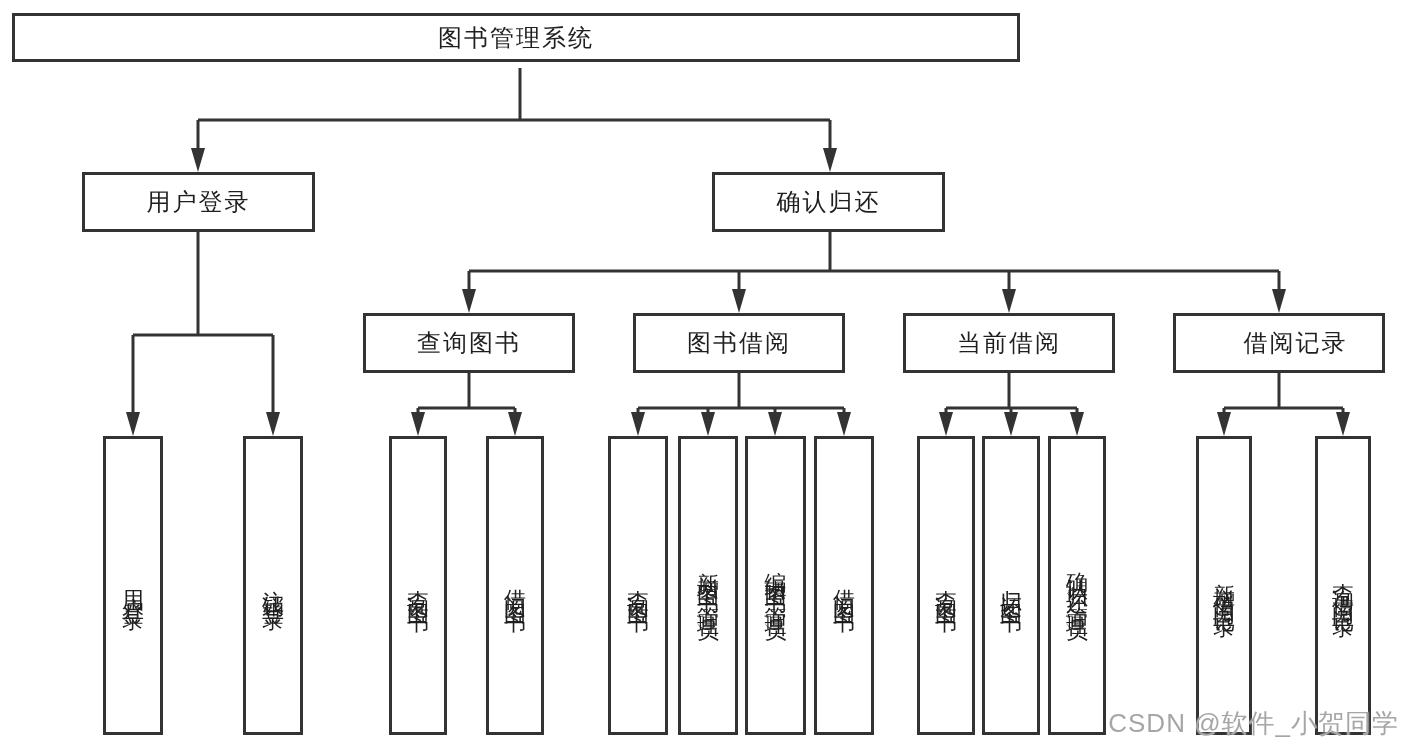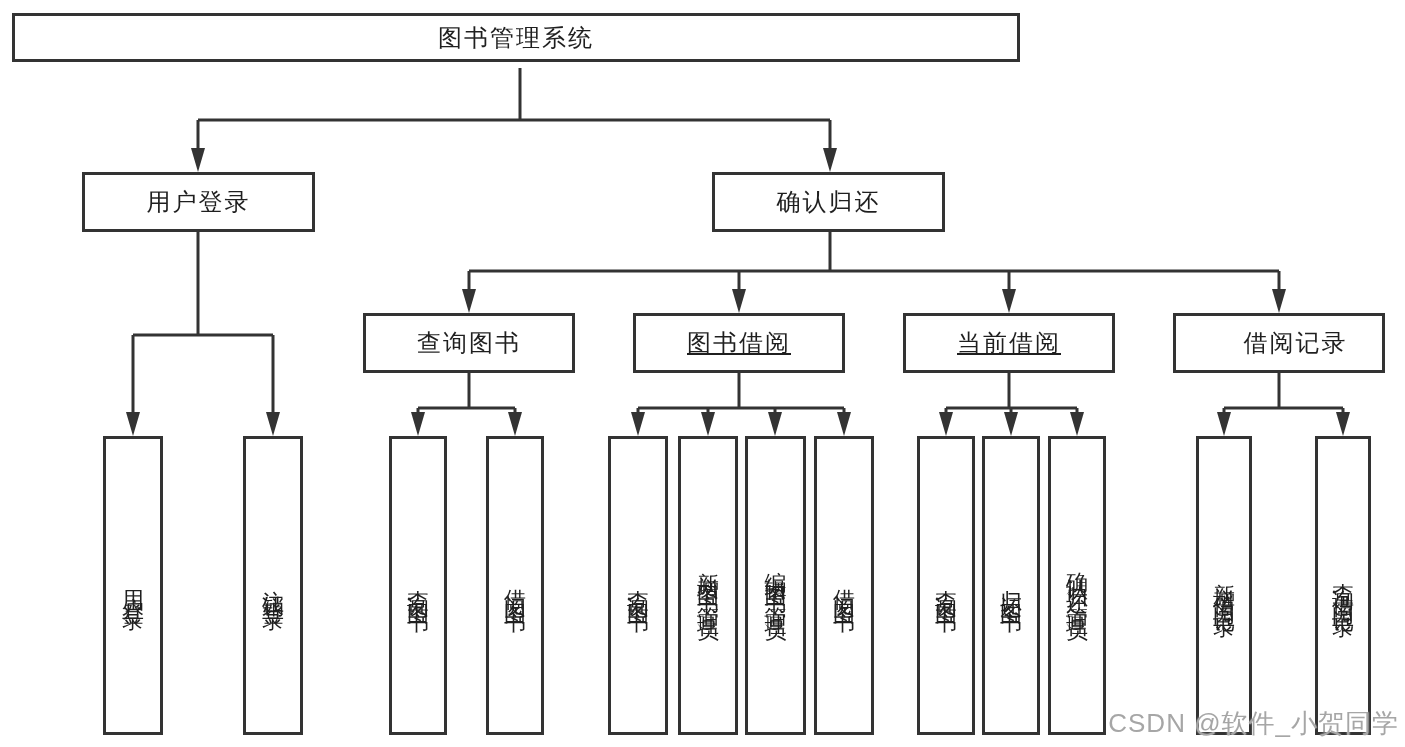--- a/index.html
+++ b/index.html
@@ -140,24 +140,24 @@
   <div class="node h-text" style="left:82px; top:172px; width:233px; height:60px;">
     <span>用户登录</span>
   </div>
   <div class="node h-text" style="left:712px; top:172px; width:233px; height:60px;">
     <span>确认归还</span>
   </div>
 
   <div class="node h-text" style="left:363px; top:313px; width:212px; height:60px;">
     <span>查询图书</span>
   </div>
-  <div class="node h-text" style="left:633px; top:313px; width:212px; height:60px;text-decoration:underline;">
+  <div class="node h-text" style="left:633px; top:313px; width:212px; height:60px;">
     <span>图书借阅</span>
   </div>
-  <div class="node h-text" style="left:903px; top:313px; width:212px; height:60px;text-decoration:underline;">
+  <div class="node h-text" style="left:903px; top:313px; width:212px; height:60px;">
     <span>当前借阅</span>
   </div>
   <div class="node h-text" style="left:1173px; top:313px; width:212px; height:60px;padding-left:33px;">
     <span>借阅记录</span>
   </div>
 
   <div class="node leaf" style="left:103px; top:436px; width:60px; height:299px;">
     <span class="v-text">用户登录</span>
   </div>
   <div class="node leaf" style="left:243px; top:436px; width:60px; height:299px;">

